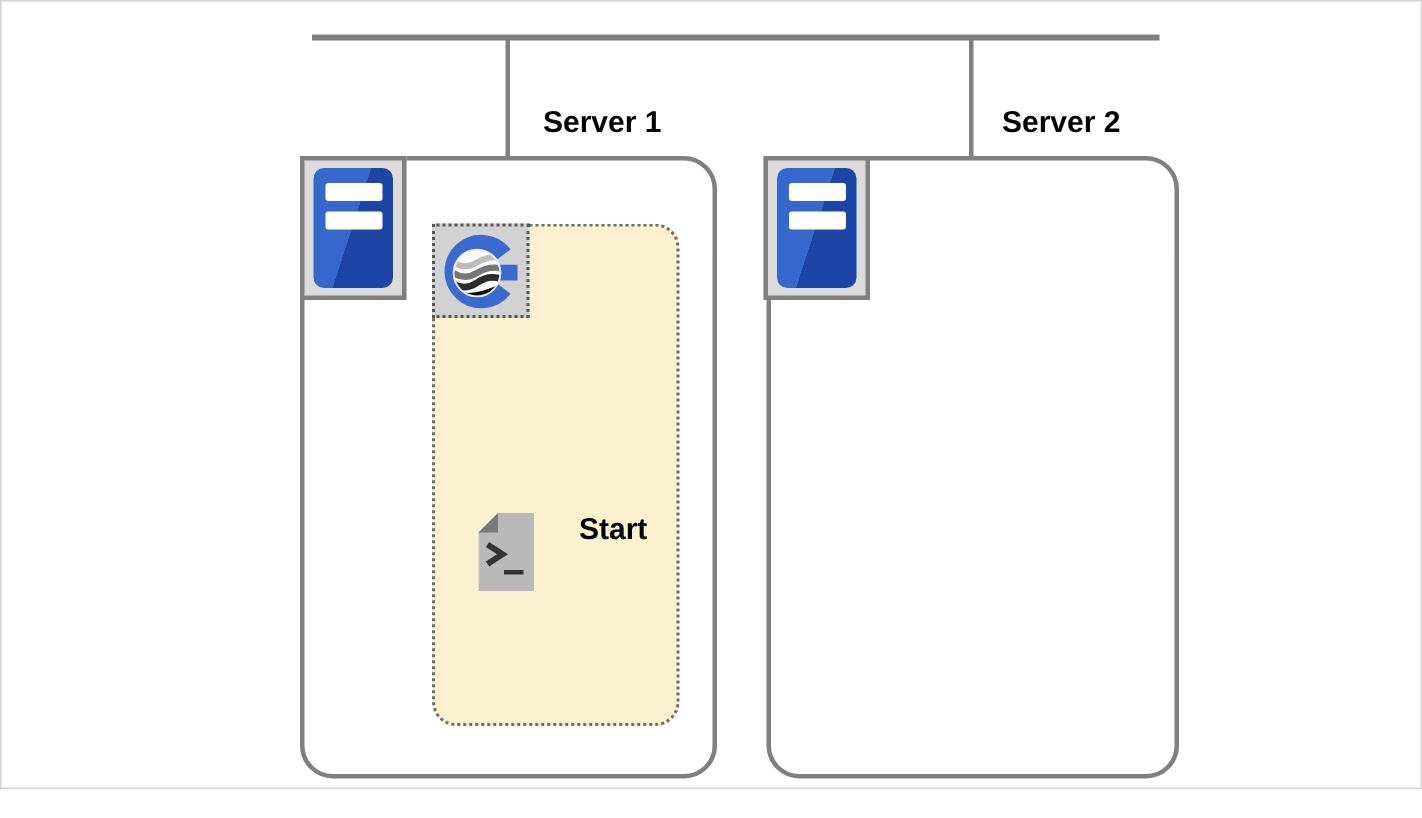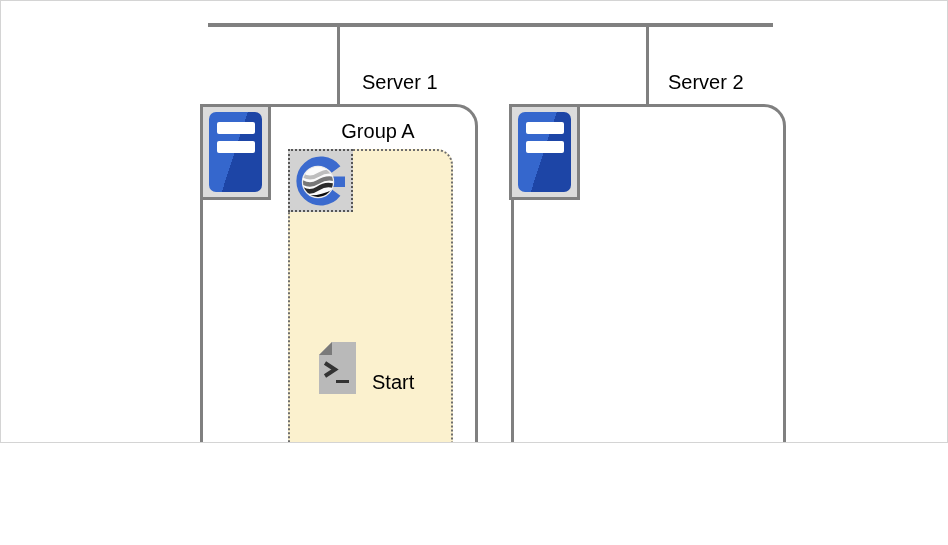--- a/index.html
+++ b/index.html
@@ -1,25 +1,26 @@
 <!DOCTYPE html>
 <html><head>
 <meta charset="utf-8">
 <style>
   html, body { margin: 0; padding: 0; background: #ffffff; }
   body { font-family: "Liberation Sans", sans-serif; }
 
   .canvas {
     position: relative;
     width: 948px;
-    height: 443px;
+    height: 526px;
     background: #ffffff;
     border: 1px solid #d4d4d4;
     box-sizing: border-box;
     overflow: hidden;
+    font-weight: bold;
   }
 
   .line { position: absolute; background: #808080; }
 
   .label {
     position: absolute;
     font-size: 20px;
     line-height: 23px;
     color: #000000;
     white-space: nowrap;
@@ -82,41 +83,40 @@
     left: 317px; top: 119px;
     width: 120px;
     text-align: center;
     font-size: 20px; line-height: 22px;
     color: #000000;
   }
 
   .start-item {
     position: absolute;
     left: 318px; top: 341px;
-    display: flex; align-items: flex-end; gap: 16px;
+    display: flex; align-items: flex-start; gap: 30px;
   }
   .start-label { font-size: 20px; color: #000000; white-space: nowrap; }
 </style>
 </head>
 <body>
 
 <div class="canvas">
 
   <div class="line" style="left:207px; top:22px; width:565px; height:4px;"></div>
   <div class="line" style="left:336px; top:24px; width:3px; height:81px;"></div>
   <div class="line" style="left:645px; top:24px; width:3px; height:81px;"></div>
 
   <div class="label" style="left:361px; top:70px;">Server 1</div>
   <div class="label" style="left:667px; top:70px;text-align:right;">Server 2</div>
 
   <div class="server-node server-node-1"></div>
 
   <div class="server-node server-node-2"></div>
 
-  <div class="group-label">Group A</div>
   <div class="group-box"></div>
 
   <div class="g-tile">
     <span style="display:block; width:52px; height:52px;">
       <svg width="52" height="52" viewBox="0 0 52 52">
         <defs>
           <clipPath id="sphclip">
               <circle cx="23" cy="27" r="15"></circle>
             </clipPath>
         </defs>

